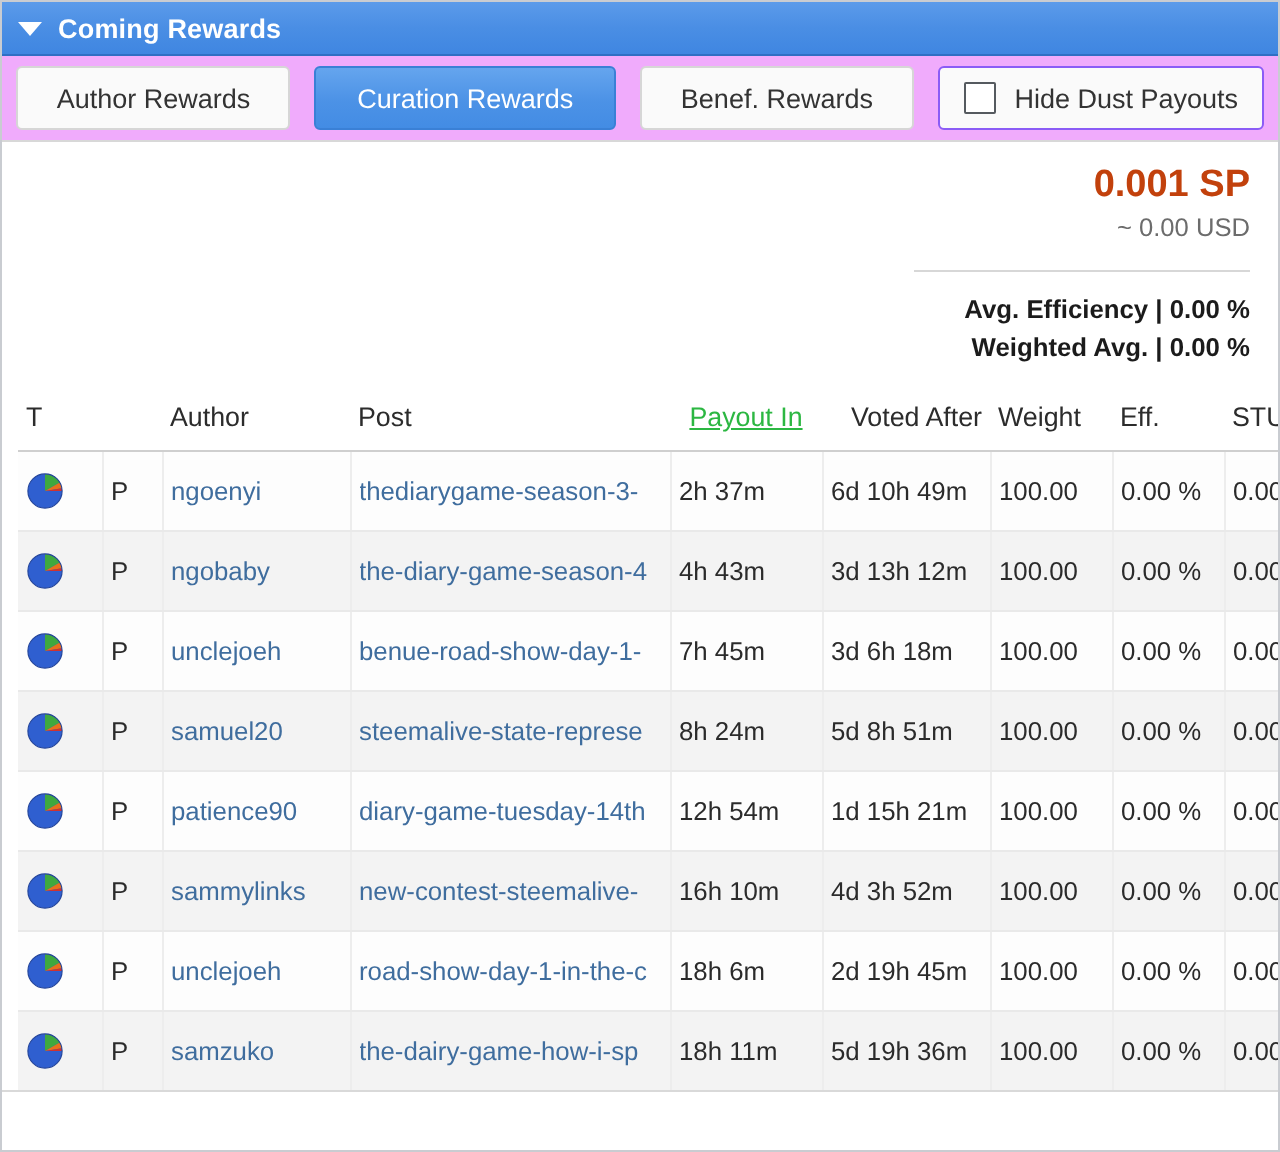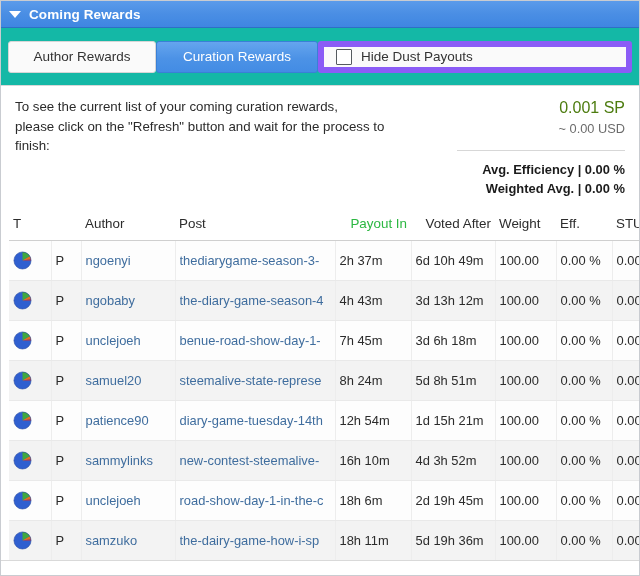--- a/index.html
+++ b/index.html
@@ -43,28 +43,28 @@
   .titlebar-text {
     color: #ffffff;
     font-size: 13.5px;
     font-weight: bold;
     letter-spacing: 0.1px;
     white-space: nowrap;
   }
 
   
   .tabstrip {
-    height: 58px;
-    background: #14b8a6;
+    height: 43px;
+    background: #f0abfc;
     border-bottom: 1px solid #d8d8d8;
     display: flex;
     align-items: center;
     padding: 0 7px;
     box-sizing: border-box;
-    gap: 0;
+    gap: 12px;
   }
   .tab {
     height: 32px;
     background: #fafafa;
     border: 1px solid #d6d6d6;
     border-radius: 3px;
     display: flex;
     align-items: center;
     justify-content: center;
     font-size: 13.5px;
@@ -78,21 +78,21 @@
   .tab.w2 { width: 162px; }
   .tab.w3 { width: 148px; }
   .tab.active {
     background: linear-gradient(to bottom, #65a5ee 0%, #4c92e6 55%, #438ce4 100%);
     border-color: #3a80d6;
     color: #ffffff;
   }
   .checkbox-tab {
     height: 32px;
     background: #fafafa;
-    border: 6px solid #8b5cf6;
+    border: 1px solid #8b5cf6;
     border-radius: 3px;
     display: flex;
     align-items: center;
     font-size: 13.5px;
     color: #333333;
     cursor: pointer;
     box-sizing: border-box;
     padding: 0 12px;
     gap: 9px;
     flex: 1 1 auto;
@@ -135,23 +135,23 @@
     font-family: "Liberation Sans", sans-serif;
     box-shadow: 0 1px 1px rgba(0,0,0,0.07);
   }
   .info-right {
     width: 168px;
     flex: 0 0 auto;
     text-align: right;
     padding-top: 1px;
   }
   .sp-total {
-    font-size: 16px;
-    font-weight: normal;
-    color: #4d7c0f;
+    font-size: 19px;
+    font-weight: bold;
+    color: #c2410c;
     line-height: 19px;
   }
   .sp-usd {
     font-size: 12.8px;
     color: #6c6c6c;
     line-height: 19px;
     margin-top: 2px;
   }
   .hr-thin {
     border: none;
@@ -186,21 +186,21 @@
     background: #ffffff;
     white-space: nowrap;
     overflow: hidden;
     cursor: pointer;
   }
   table.rewards thead th.sorted { color: #2cb742; }
   th.c-t      { width: 34px;  text-align: left;  padding-left: 8px; }
   th.c-type   { width: 22px;  text-align: left; }
   th.c-author { width: 86px;  text-align: left; }
   th.c-post   { width: 152px; text-align: left; }
-  th.c-payout { width: 68px;  text-align: right; }
+  th.c-payout { width: 68px;  text-align: center; text-decoration: underline; }
   th.c-voted  { width: 76px;  text-align: right; }
   th.c-weight { width: 53px;  text-align: left; }
   th.c-eff    { width: 48px;  text-align: left; }
   th.c-stu    { width: 48px;  text-align: left; }
 
   table.rewards tbody td {
     padding: 9px 4px;
     border-bottom: 1px solid #e9e9e9;
     border-right: 1px solid #ededed;
     color: #2b2b2b;
@@ -255,31 +255,29 @@
 <div id="app">
 
   <div class="titlebar">
     <div class="tri-toggle"></div>
     <div class="titlebar-text">Coming Rewards</div>
   </div>
 
   <div class="tabstrip">
     <div class="tab w1">Author Rewards</div>
     <div class="tab w2 active">Curation Rewards</div>
+    <div class="tab w3">Benef. Rewards</div>
     <div class="checkbox-tab">
       <span class="cbox"></span>
       <span>Hide Dust Payouts</span>
     </div>
   </div>
 
   <div class="infopanel">
     <div class="info-left">
-      <div class="info-desc">To see the current list of your coming curation rewards,
-please click on the "Refresh" button and wait for the process to
-finish:</div>
     </div>
     <div class="info-right">
       <div class="sp-total">0.001 SP</div>
       <div class="sp-usd">~ 0.00 USD</div>
       <hr class="hr-thin">
       <div class="eff-line">Avg. Efficiency | 0.00 %</div>
       <div class="eff-line">Weighted Avg. | 0.00 %</div>
     </div>
   </div>
 

